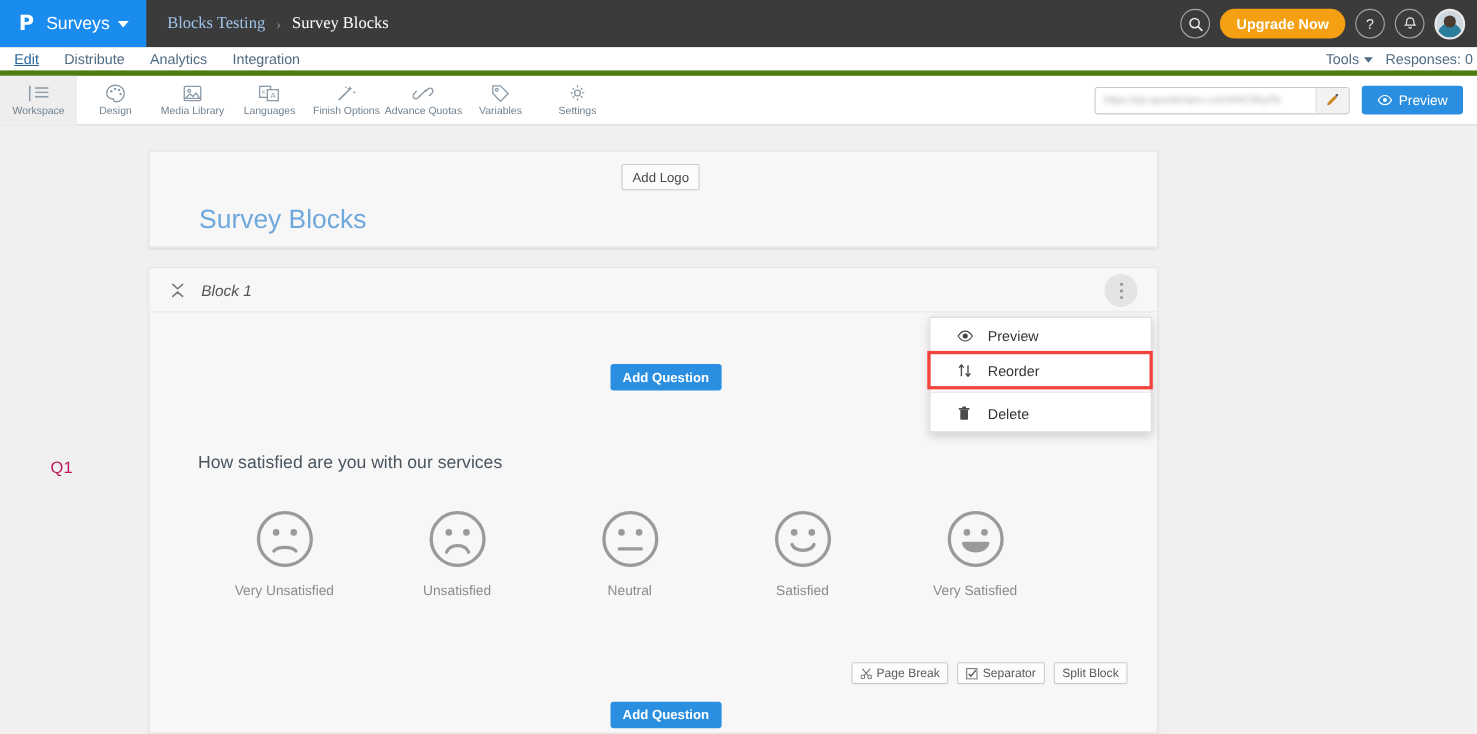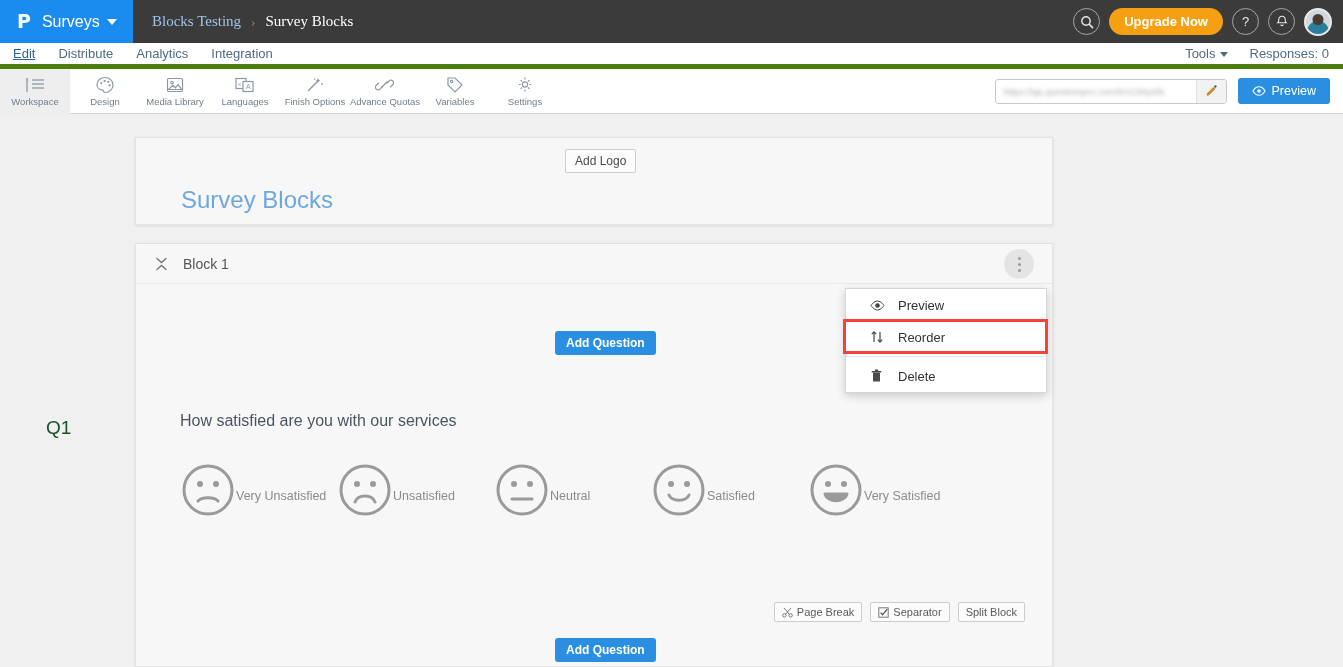--- a/index.html
+++ b/index.html
@@ -84,21 +84,21 @@
     width: 1343px; height: 26px;
     background: #fff;
     border-bottom: 5px solid #4d7c0f;
     display: flex; align-items: center;
   }
   .nav-tabs { display: flex; align-items: center; padding-left: 13px; gap: 23px; }
   .nav-tab { font-size: 13px; color: #4f6b82; cursor: pointer; }
   .nav-tab.active { color: #2a6496; text-decoration: underline; }
   .nav-right {
     margin-left: auto; display: flex; align-items: center;
-    gap: 22px; padding-right: 14px; font-size: 13px; color: #4f6b82;
+    gap: 12px; padding-right: 4px; font-size: 13px; color: #4f6b82;
   }
   .tools-caret {
     display: inline-block; width: 0; height: 0; margin-left: 4px;
     border-left: 4px solid transparent;
     border-right: 4px solid transparent;
     border-top: 5px solid #4f6b82;
     vertical-align: middle;
   }
 
   
@@ -178,21 +178,21 @@
     width: 918px; height: 424px;
     background: #f7f7f7;
     border: 1px solid #e4e4e4;
     border-top: 1px solid #e0e0e0;
     box-shadow: 0 1px 3px rgba(0,0,0,0.08);
   }
   .block-header {
     position: relative; height: 40px;
     background: #f7f7f7;
     border-bottom: 1px solid #e8e8e8;
-    display: flex; align-items: center;
+    display: flex; align-items: center; font-style: italic;
   }
   .collapse-icon { margin-left: 19px; width: 14px; display:flex; }
   .block-title {
     margin-left: 14px; font-size: 14px; color: #555;
   }
   .kebab-btn {
     position: absolute; right: 18px; top: 5px;
     width: 30px; height: 30px; border-radius: 50%;
     background: #e4e4e4;
     display: flex; flex-direction: column;
@@ -211,33 +211,33 @@
     border-radius: 3px; font-size: 12px; font-weight: bold;
     padding: 5px 11px; cursor: pointer;
     font-family: "Liberation Sans", sans-serif;
     margin-top: 37px;
   }
   .aq-top { position: absolute; left: 419px; top: 10px; }
   .aq-bottom { position: absolute; left: 419px; top: 317px; }
 
   .q-label {
     position: absolute; left: -90px; top: 133px;
-    font-size: 19px; color: #14532d;
+    font-size: 15px; color: #be185d;
   }
   .q-text {
     position: absolute; left: 44px; top: 128px;
     font-size: 16px; color: #4a5560;
   }
 
   .smiley-row {
     position: absolute; left: 44px; top: 178px;
     width: 800px; display: flex;
   }
   .smiley-cell {
-    width: 157px; display: flex; flex-direction: row;
+    width: 157px; display: flex; flex-direction: column;
     align-items: center; cursor: pointer;
   }
   .smiley-label {
     margin-top: 12px; font-size: 12.5px; color: #8b8b8b;
   }
 
   .footer-tools {
     position: absolute; right: 27px; top: 318px;
     display: flex; gap: 8px; align-items: center;
   }

